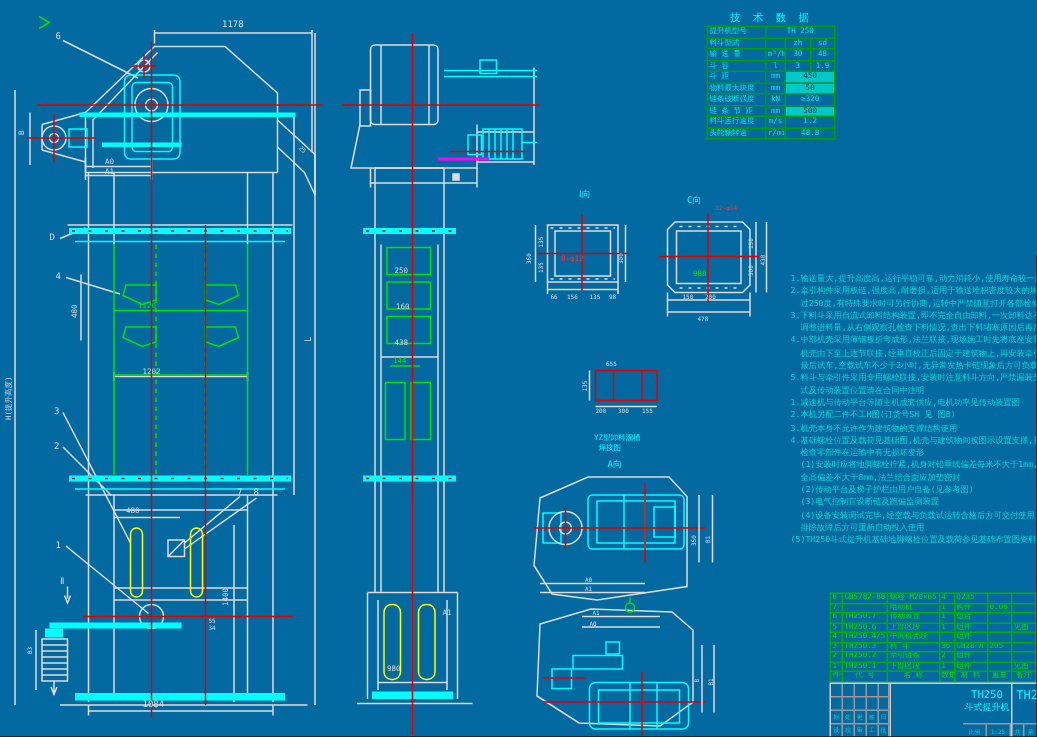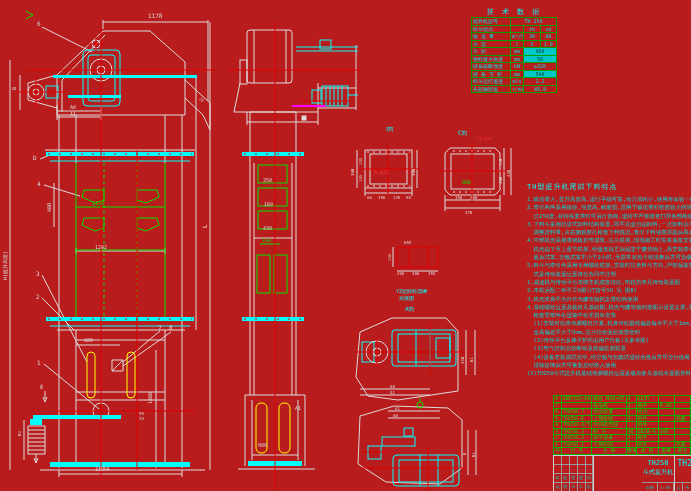--- a/index.html
+++ b/index.html
@@ -1,16 +1,16 @@
 <!DOCTYPE html>
 <html><head>
 <meta charset="utf-8">
 <style>
   html,body{margin:0;padding:0;background:#000;}
-  #canvas{position:relative;width:691px;height:491px;background:#b91c1c;overflow:hidden;
+  #canvas{position:relative;width:691px;height:491px;background:#0369a1;overflow:hidden;
           font-family:"DejaVu Sans Mono",monospace;}
   svg text{font-family:"DejaVu Sans Mono",monospace;fill:#dcdcdc;}
   .c{fill:#00ffff}.g{fill:#00e400}.r{fill:#ff3434}
   .s4{font-size:4px}.s5{font-size:5px}.s6{font-size:6px}
   
   .tech{position:absolute;left:471px;top:8px;width:86px;color:#00e5e5;}
   .tech .ttl{font-size:7px;text-align:center;letter-spacing:2px;height:9px;line-height:9px;color:#00ffff;}
   .tech table{border-collapse:collapse;width:100%;table-layout:fixed;}
   .tech td{border:1px solid #00a000;font-size:5px;line-height:6px;height:6.5px;padding:0 1px;
            overflow:hidden;white-space:nowrap;color:#00e5e5;}
@@ -365,21 +365,20 @@
             <td>头轮轴转速</td>
             <td class="v">r/min</td>
             <td class="v" colspan="2">48.8</td>
           </tr>
   </tbody>
       </table>
 </div>
 
 
 <div class="notes">
-  <div class="ntl">TH型提升机尾部下料特点</div>
   <div class="ln">1.输送量大,提升高度高,运行平稳可靠,动力消耗小,使用寿命较一般为长</div>
   <div class="ln">2.牵引构件采用板链,强度高,耐磨损,适用于输送堆积密度较大的块状粒状物料,物料温度一般不超</div>
   <div class="ln">  过250度,有特殊要求时可另行协商,运转中严禁随意打开各部检修门</div>
   <div class="ln">3.下料斗采用自流式卸料结构装置,即不完全自由卸料,一次卸料达不到标准时,方可</div>
   <div class="ln">  调整进料量,从右侧观察孔检查下料情况,查出下料堵塞原因后再启动</div>
   <div class="ln">4.中部机壳采用薄钢板折弯成形,法兰联接,现场施工时先将底座安装在基础上,找正找平后灌浆固定,</div>
   <div class="ln">  机壳由下至上逐节联接,经垂直校正后固定于建筑物上,再安装牵引件及料斗,调整链条张紧装置,</div>
   <div class="ln">  最后试车,空载试车不少于2小时,无异常发热卡链现象后方可负载运转</div>
   <div class="ln">5.料斗与牵引件采用专用螺栓联接,安装时注意料斗方向,严禁漏装垫圈      订货时如需改变卸料方</div>
   <div class="ln">  式及传动装置位置请在合同中注明</div>

